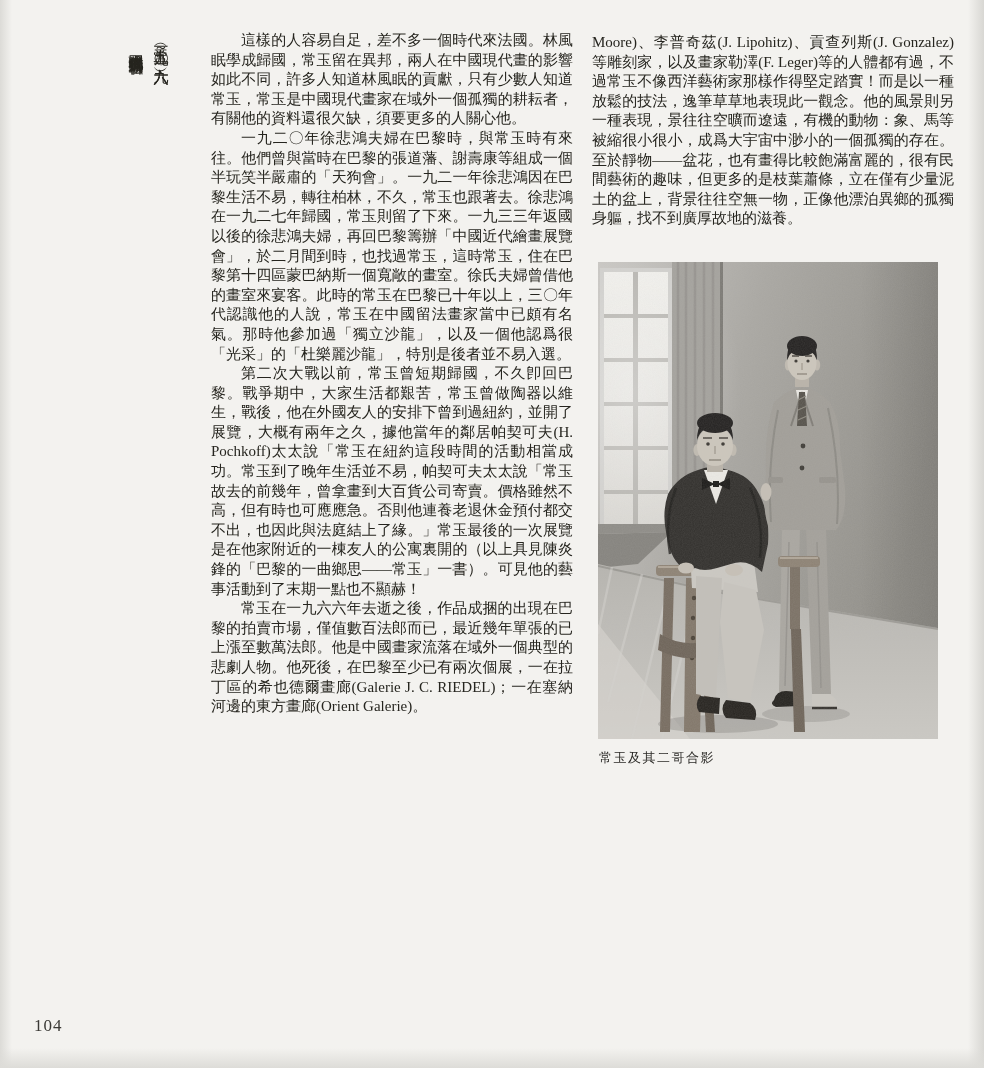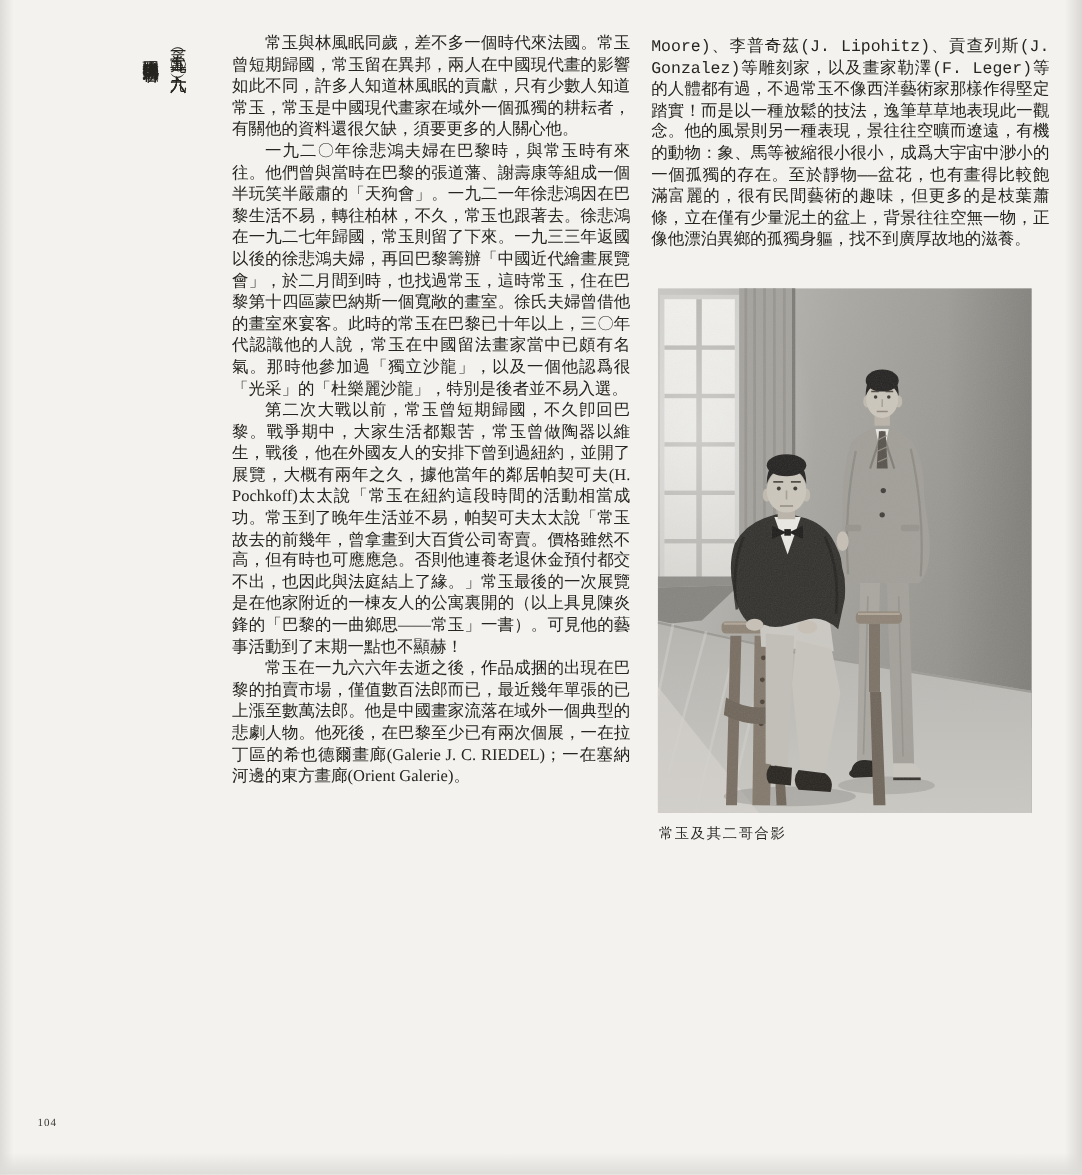--- a/index.html
+++ b/index.html
@@ -24,44 +24,44 @@
     white-space:nowrap;}
   .vcol-main{left:152px;top:37px;}
   .vcol-sub{left:127px;top:43px;}
 
   
   .col{position:absolute;width:362px;font-size:15px;line-height:19.6px;
     text-align:justify;color:#26251f;}
   .col p{margin:0;text-indent:2em;}
   .col-left{left:211px;top:31px;}
   .col-right{left:592px;top:33px;}
-  .col-right p{text-indent:0;font-family:Liberation Mono, monospace;}
+  .col-right p{text-indent:0;}
 
   
   figure.photo{position:absolute;left:598px;top:262px;width:340px;height:407px;margin:0;}
   figure.photo svg{display:block;}
   figcaption{position:absolute;left:1px;top:487px;font-size:13px;
     letter-spacing:1.5px;color:#2b2a27;white-space:nowrap;}
 
-  .page-num{position:absolute;left:34px;top:1016px;font-size:10px;
+  .page-num{position:absolute;left:34px;top:1016px;font-size:17px;
     color:#3a3935;letter-spacing:1px;}
 </style>
 </head>
 <body>
 
 <div class="edge edge-left"></div>
 <div class="edge edge-right"></div>
 <div class="edge edge-bottom"></div>
 
 <div class="vcol vcol-main">常玉（一九〇〇～一九六六）</div>
 <div class="vcol vcol-sub">中國現代畫孤獨的耕耘者</div>
 
 <main>
   <section class="col col-left">
-    <p>常玉與林風眠同歲，差不多一個時代來法國。常玉曾短期歸國，常玉留在異邦，兩人在中國現代畫的影響如此不同，許多人知道林風眠的貢獻，只有少數人知道常玉，常玉是中國現代畫家在域外一個孤獨的耕耘者，有關他的資料還很欠缺，須要更多的人關心他。</p>
+    <p>這樣的人容易自足，差不多一個時代來法國。林風眠學成歸國，常玉留在異邦，兩人在中國現代畫的影響如此不同，許多人知道林風眠的貢獻，只有少數人知道常玉，常玉是中國現代畫家在域外一個孤獨的耕耘者，有關他的資料還很欠缺，須要更多的人關心他。</p>
     <p>一九二〇年徐悲鴻夫婦在巴黎時，與常玉時有來往。他們曾與當時在巴黎的張道藩、謝壽康等組成一個半玩笑半嚴肅的「天狗會」。一九二一年徐悲鴻因在巴黎生活不易，轉往柏林，不久，常玉也跟著去。徐悲鴻在一九二七年歸國，常玉則留了下來。一九三三年返國以後的徐悲鴻夫婦，再回巴黎籌辦「中國近代繪畫展覽會」，於二月間到時，也找過常玉，這時常玉，住在巴黎第十四區蒙巴納斯一個寬敞的畫室。徐氏夫婦曾借他的畫室來宴客。此時的常玉在巴黎已十年以上，三〇年代認識他的人說，常玉在中國留法畫家當中已頗有名氣。那時他參加過「獨立沙龍」，以及一個他認爲很「光采」的「杜樂麗沙龍」，特別是後者並不易入選。</p>
     <p>第二次大戰以前，常玉曾短期歸國，不久卽回巴黎。戰爭期中，大家生活都艱苦，常玉曾做陶器以維生，戰後，他在外國友人的安排下曾到過紐約，並開了展覽，大概有兩年之久，據他當年的鄰居帕契可夫(H. Pochkoff)太太說「常玉在紐約這段時間的活動相當成功。常玉到了晚年生活並不易，帕契可夫太太說「常玉故去的前幾年，曾拿畫到大百貨公司寄賣。價格雖然不高，但有時也可應應急。否則他連養老退休金預付都交不出，也因此與法庭結上了緣。」常玉最後的一次展覽是在他家附近的一棟友人的公寓裏開的（以上具見陳炎鋒的「巴黎的一曲鄉思——常玉」一書）。可見他的藝事活動到了末期一點也不顯赫！</p>
     <p>常玉在一九六六年去逝之後，作品成捆的出現在巴黎的拍賣市場，僅值數百法郎而已，最近幾年單張的已上漲至數萬法郎。他是中國畫家流落在域外一個典型的悲劇人物。他死後，在巴黎至少已有兩次個展，一在拉丁區的希也德爾畫廊(Galerie J. C. RIEDEL)；一在塞納河邊的東方畫廊(Orient Galerie)。</p>
   </section>
   <section class="col col-right">
     <p>Moore)、李普奇茲(J. Lipohitz)、貢查列斯(J. Gonzalez)等雕刻家，以及畫家勒澤(F. Leger)等的人體都有過，不過常玉不像西洋藝術家那樣作得堅定踏實！而是以一種放鬆的技法，逸筆草草地表現此一觀念。他的風景則另一種表現，景往往空曠而遼遠，有機的動物：象、馬等被縮很小很小，成爲大宇宙中渺小的一個孤獨的存在。至於靜物——盆花，也有畫得比較飽滿富麗的，很有民間藝術的趣味，但更多的是枝葉蕭條，立在僅有少量泥土的盆上，背景往往空無一物，正像他漂泊異鄉的孤獨身軀，找不到廣厚故地的滋養。</p>
   </section>
 </main>
 
 <figure class="photo">

